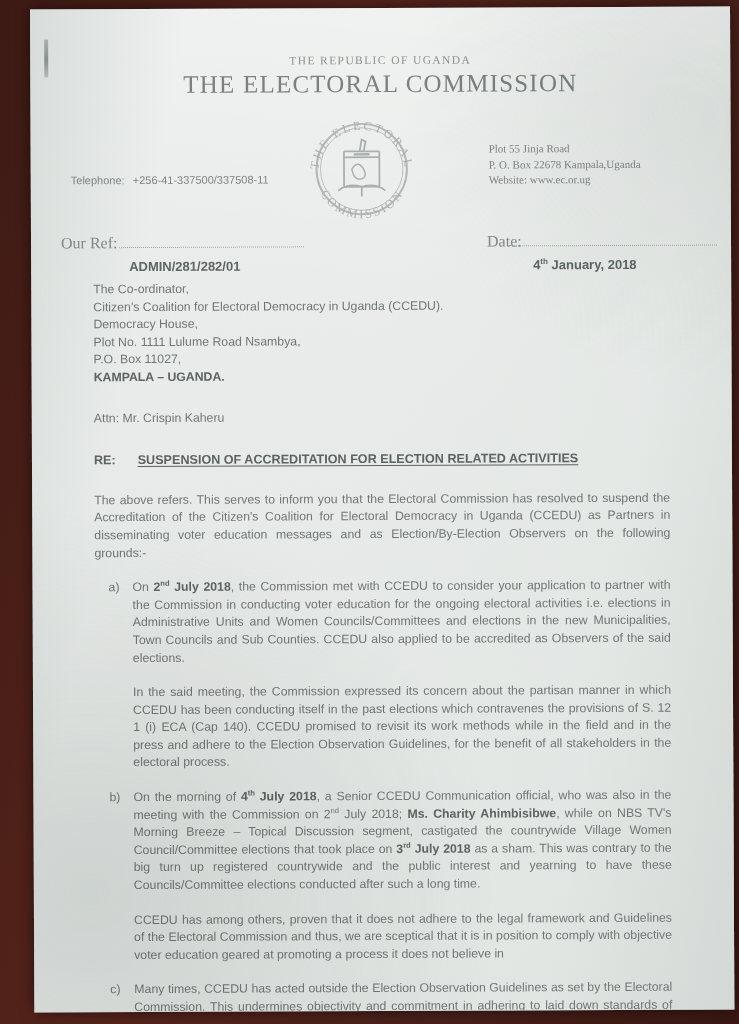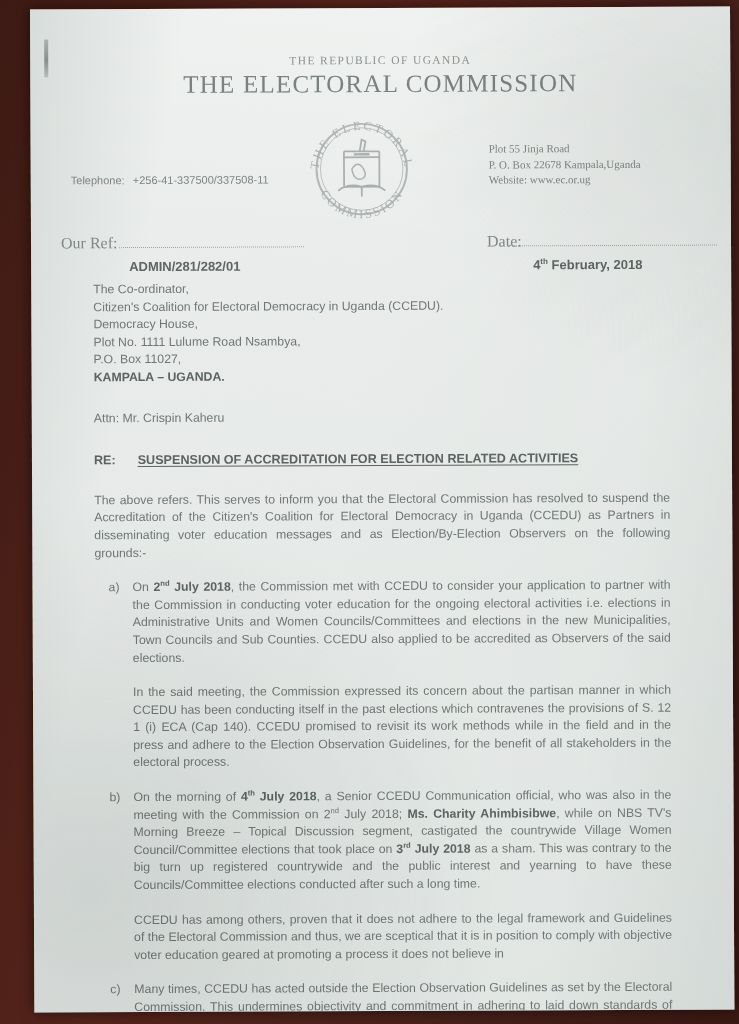--- a/index.html
+++ b/index.html
@@ -277,21 +277,21 @@
       <div>Website: www.ec.or.ug</div>
     </div>
 
     <div class="refrow">
       <span class="ref-label">Our Ref:</span>
       <span class="dotline ref-dots"></span>
       <span class="ref-value">ADMIN/281/282/01</span>
 
       <span class="date-label">Date:</span>
       <span class="dotline date-dots"></span>
-      <span class="date-value"><span>4</span><sup>th</sup><span> February, 2018</span></span>
+      <span class="date-value"><span>4</span><sup>th</sup><span> January, 2018</span></span>
     </div>
 
     <div class="body-text">
 
       <div class="addr">
         <div>The Co-ordinator,</div>
         <div>Citizen's Coalition for Electoral Democracy in Uganda (CCEDU).</div>
         <div>Democracy House,</div>
         <div>Plot No. 1111 Lulume Road Nsambya,</div>
         <div>P.O. Box 11027,</div>

